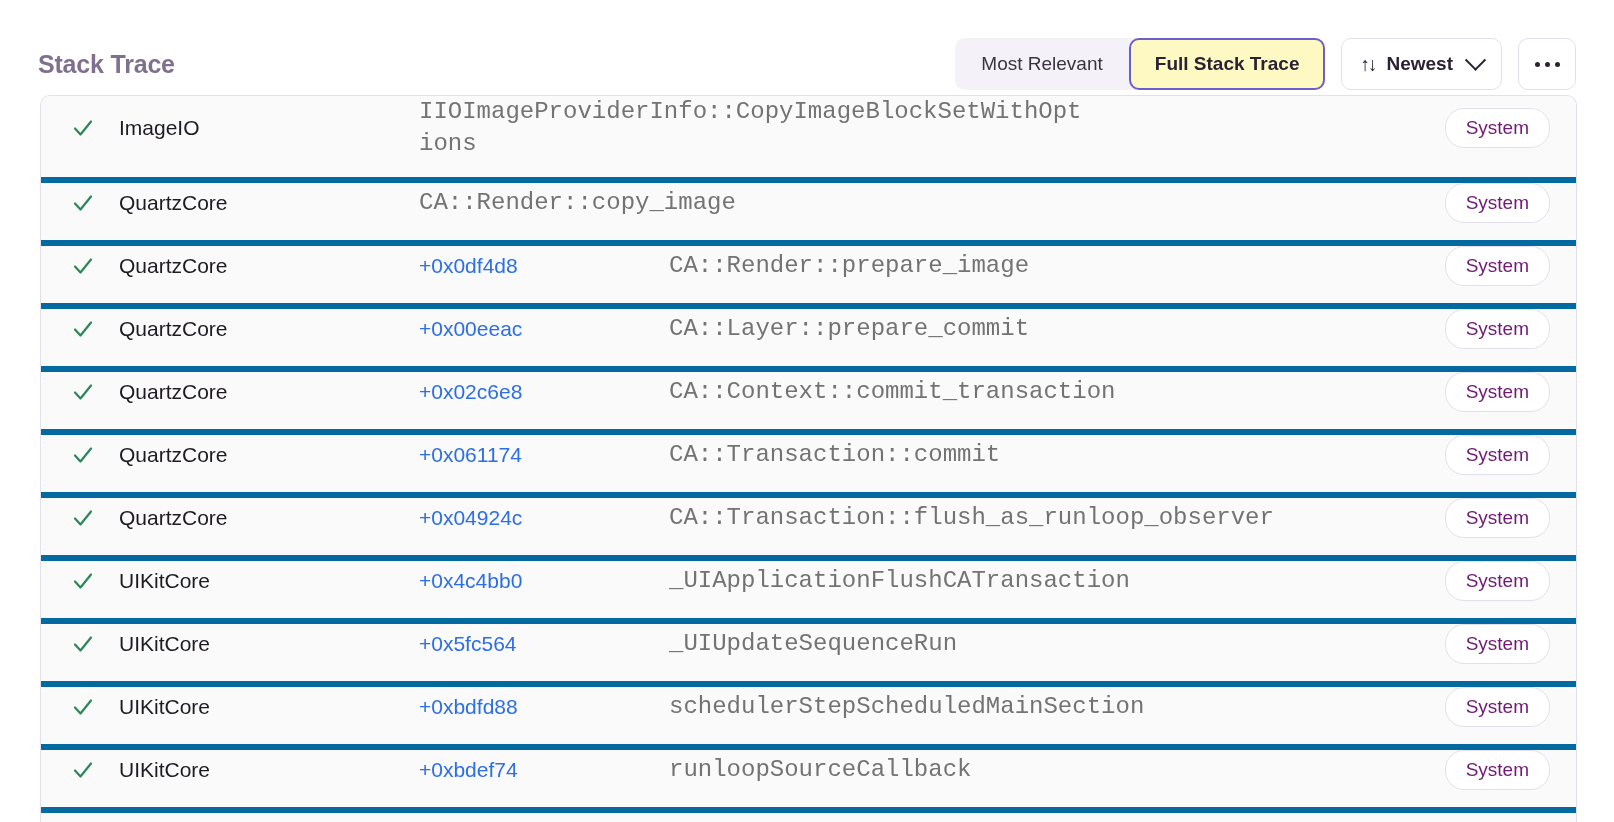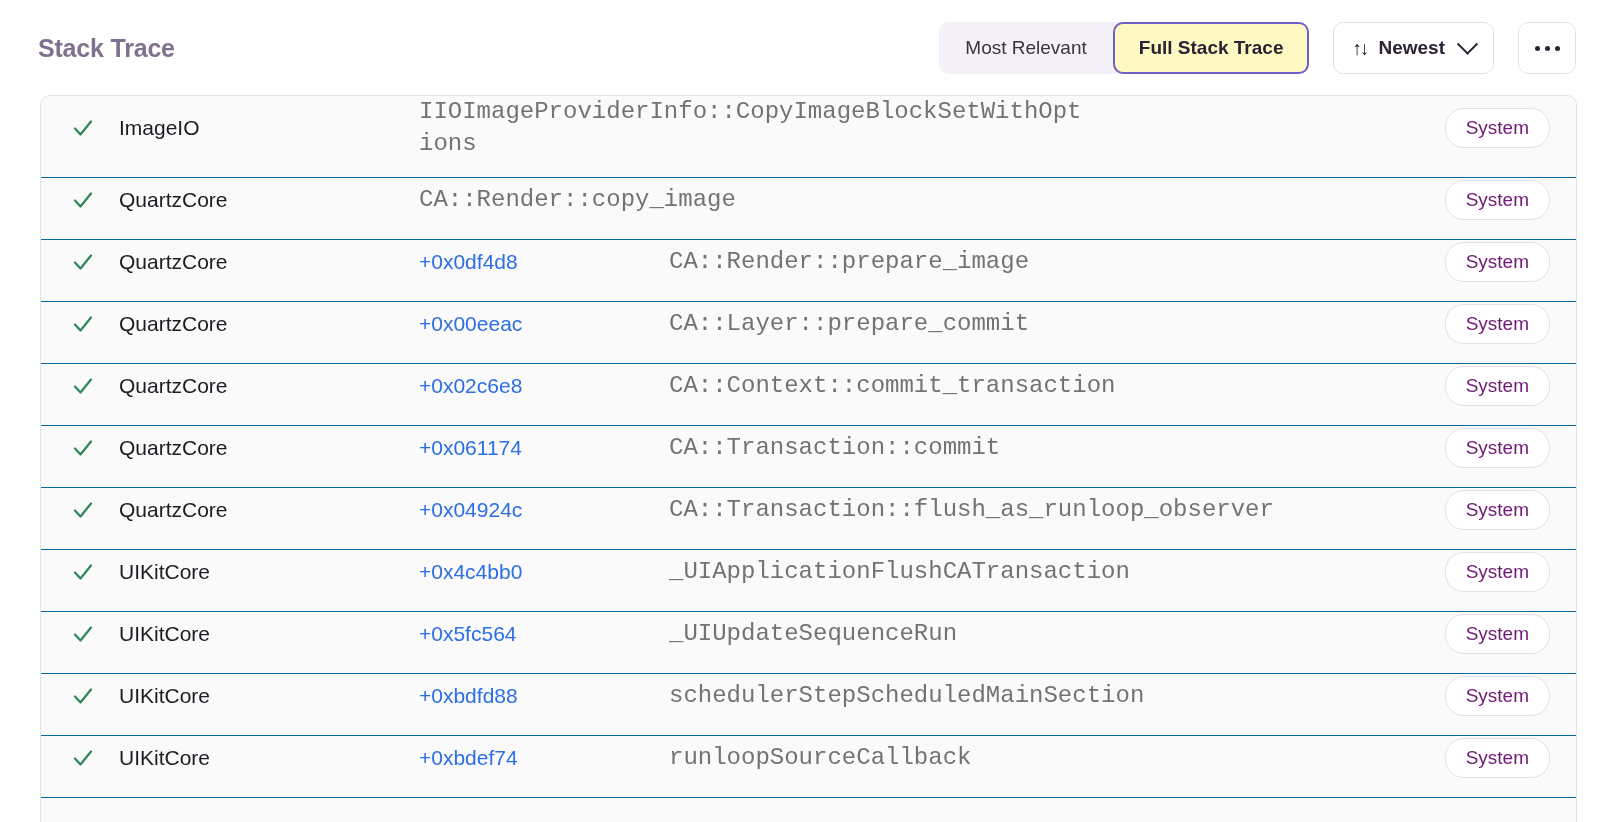--- a/index.html
+++ b/index.html
@@ -15,42 +15,42 @@
   .page {
     position: relative;
     width: 1614px;
     height: 822px;
     background: #ffffff;
   }
 
   
   .header {
     position: absolute;
-    top: 0;
+    top: 16px;
     left: 0;
     right: 0;
     height: 96px;
     display: flex;
     align-items: center;
     justify-content: space-between;
     padding: 0 38px 0 38px;
   }
 
   .panel-title {
     font-size: 25px;
     font-weight: 700;
     color: #80708f;
     letter-spacing: -0.2px;
     white-space: nowrap;
   }
 
   .header-actions {
     display: flex;
     align-items: flex-end;
-    gap: 24px;
+    gap: 16px;
   }
 
   
   .segmented {
     display: flex;
     align-items: center;
     background: #f4f2f8;
     border-radius: 10px;
     height: 52px;
     padding: 0;
@@ -145,21 +145,21 @@
     border: 1px solid #e3e0e9;
     border-bottom: none;
     border-radius: 10px 10px 0 0;
     overflow: hidden;
   }
 
   .frame-row {
     display: flex;
     align-items: center;
     min-height: 62px;
-    border-bottom: 1px solid #0369a1;
+    border-bottom: 6px solid #0369a1;
     background: #fafafb;
     padding: 0 0 17px 0;
   }
 
   .frame-row:first-child {
     min-height: 74px;
     align-items: center;
   }
 
   .col-check {

